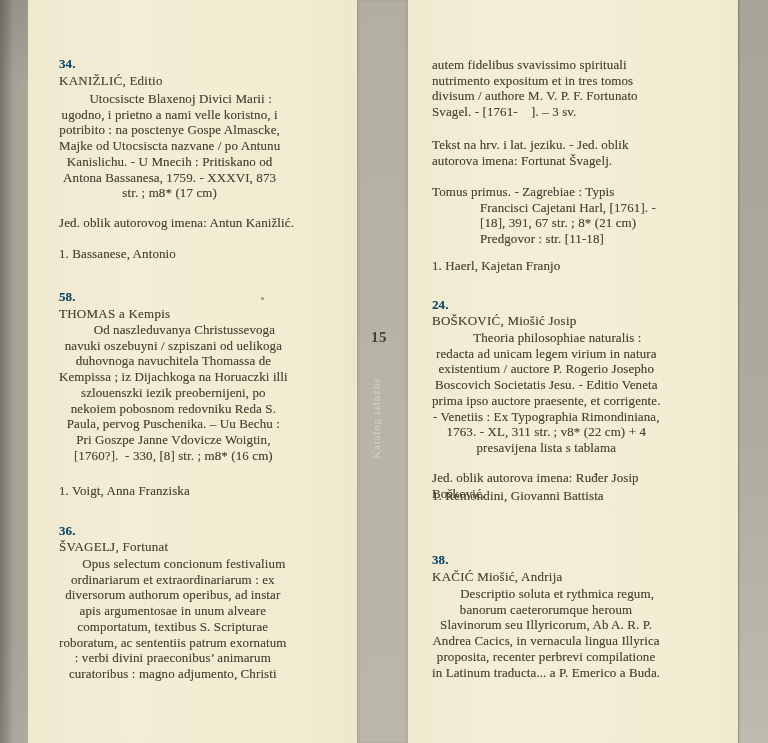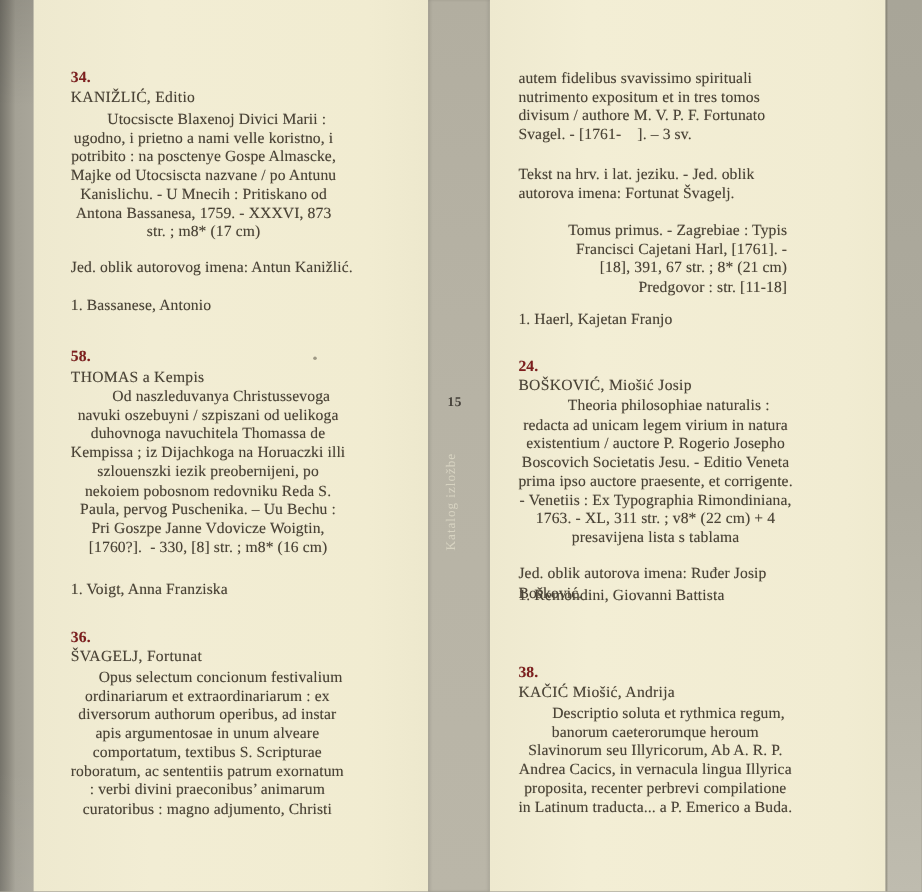--- a/index.html
+++ b/index.html
@@ -35,41 +35,41 @@
     background:linear-gradient(to right, #eee9cf, #f3eed5 25%, #f1ecd2 90%, #efeacf);
   }
   
   .gutter {
     position:absolute; left:357px; top:0; width:51px; height:743px;
     background:linear-gradient(to bottom, #b2aea0, #b7b3a5 45%, #bab6a8);
     box-shadow: inset 2px 0 3px -1px rgba(0,0,0,0.14), inset -2px 0 3px -1px rgba(0,0,0,0.10);
   }
   .folio {
     position:absolute; left:8px; top:329px; width:28px;
-    text-align:center; font-size:11px; font-weight:600; color:#45413a;
+    text-align:center; font-size:15px; font-weight:600; color:#45413a;
     letter-spacing:0.5px;
   }
   .vert-title {
     position:absolute; left:19px; top:418px;
     transform:translate(-50%,-50%) rotate(-90deg);
     white-space:nowrap;
     font-size:11px; letter-spacing:0.8px;
     color:#dbd7c5; opacity:0.9;
   }
   
   .col { position:absolute; top:0; width:302px; color:#4a4336;
          font-size:13px; line-height:15.7px; letter-spacing:0.1px;
          text-shadow:0 0 0.6px rgba(77,70,57,0.45); }
   .col-left  { left:59px; }
   .col-right { left:432px; }
   .blk { position:absolute; left:0; white-space:pre; }
-  .num { font-weight:bold; color:#7f1d1d; }
+  .num { font-weight:bold; color:#0c4a6e; }
   .head { letter-spacing:0.25px; }
   .indent { text-indent:22px;text-align:center; }
-  .hang { padding-left:48px; text-indent:-48px;text-align:right; }
+  .hang { padding-left:48px; text-indent:-48px; }
   .speck { position:absolute; border-radius:50%; background:#5a5346; opacity:0.55; }
 </style>
 </head>
 <body>
 
 <div class="scan">
 
   <div class="edge-left"></div>
   <div class="page-left"></div>
   <div class="page-right"></div>

